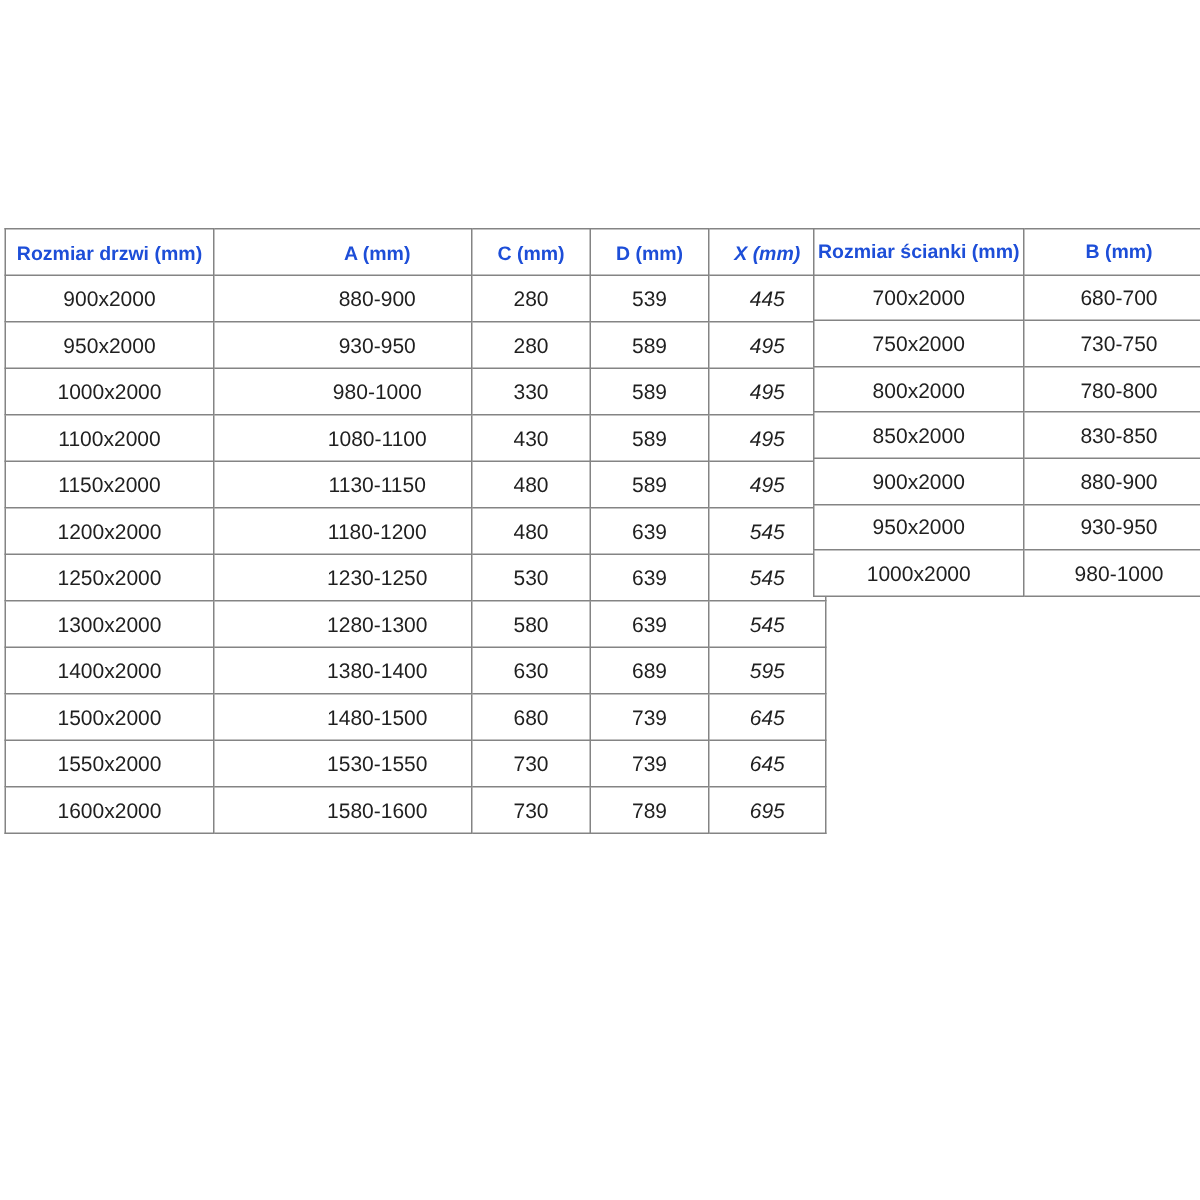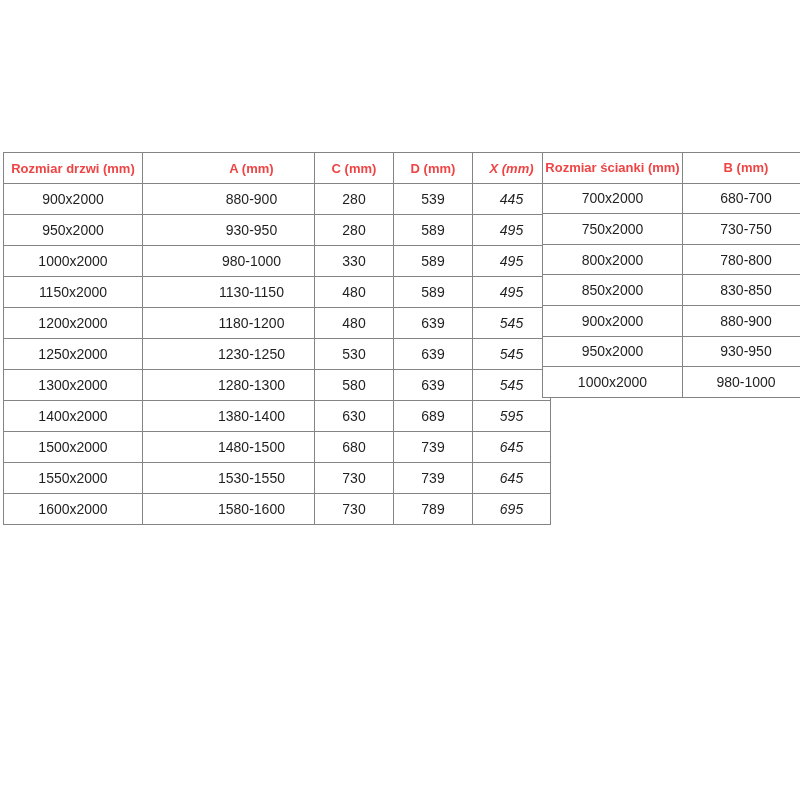--- a/index.html
+++ b/index.html
@@ -27,21 +27,21 @@
     border: 1px solid #848484;
     text-align: center;
     vertical-align: middle;
     padding: 0 2px;
     overflow: hidden;
     white-space: nowrap;
   }
   table.spec-table th {
     font-weight: bold;
     font-size: 13px;
-    color: #ef4444;
+    color: #1d4ed8;
   }
   table.spec-table td {
     font-weight: normal;
     font-size: 14px;
     color: #1f1f1f;
   }
   table.spec-table tr {
     height: 31px;
   }
   
@@ -95,20 +95,27 @@
           <td>495</td>
         </tr>
         <tr>
           <td>1000x2000</td>
           <td>980-1000</td>
           <td>330</td>
           <td>589</td>
           <td>495</td>
         </tr>
         <tr>
+          <td>1100x2000</td>
+          <td>1080-1100</td>
+          <td>430</td>
+          <td>589</td>
+          <td>495</td>
+        </tr>
+        <tr>
           <td>1150x2000</td>
           <td>1130-1150</td>
           <td>480</td>
           <td>589</td>
           <td>495</td>
         </tr>
         <tr>
           <td>1200x2000</td>
           <td>1180-1200</td>
           <td>480</td>

